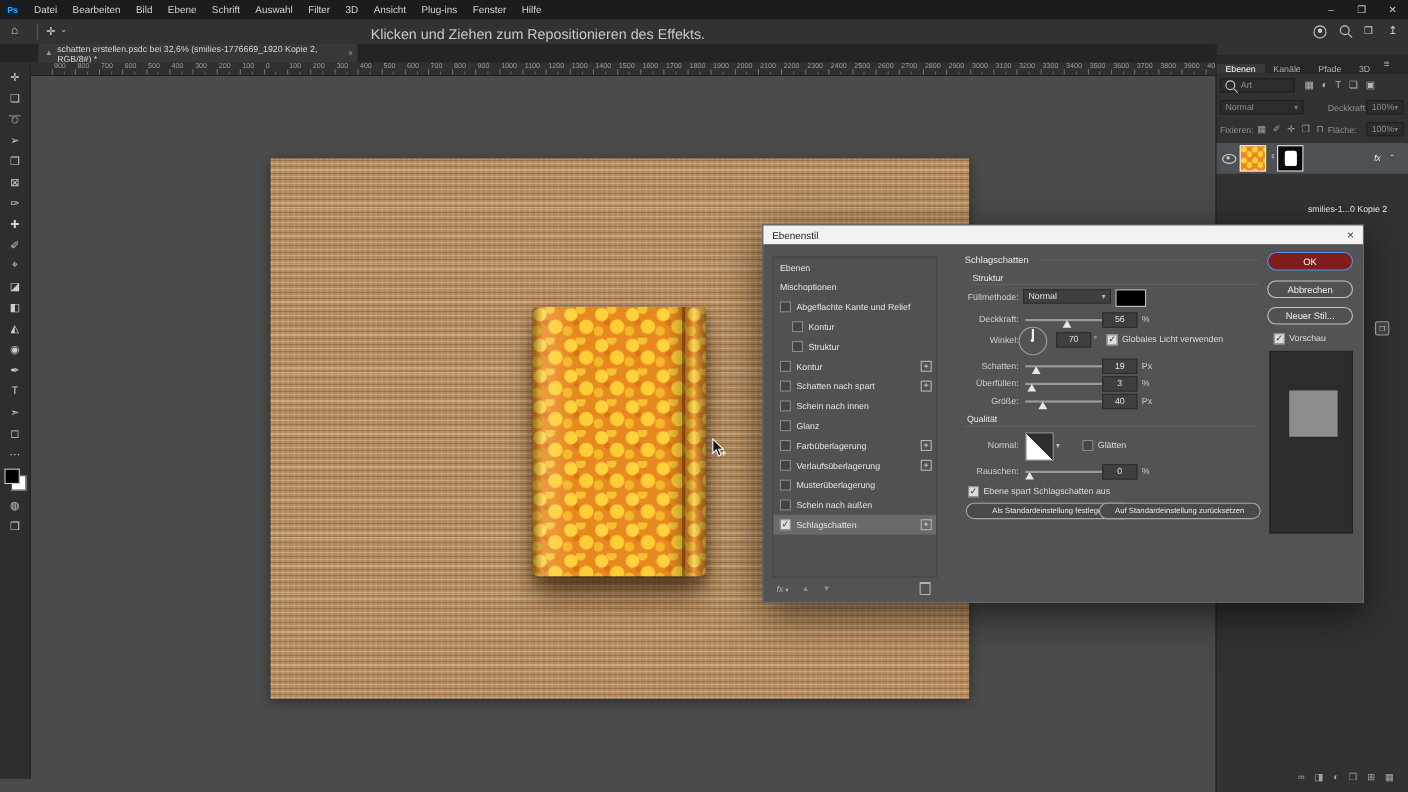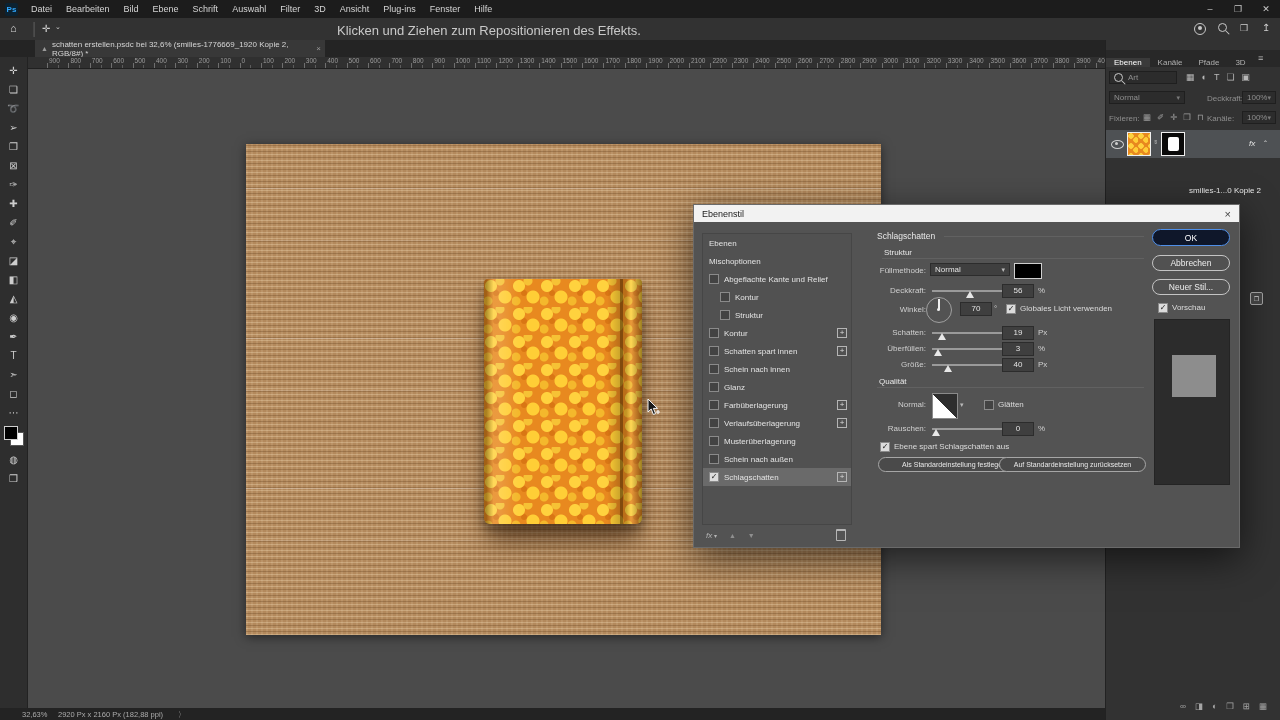--- a/index.html
+++ b/index.html
@@ -98,21 +98,21 @@
   #angle-dial{position:absolute;left:232px;top:92px;width:24px;height:24px;border:1.5px solid #a0a0a0;border-radius:50%;}
   #angle-dial::after{content:'';position:absolute;left:11px;top:1px;width:1.5px;height:11px;background:#f0f0f0;}
   #angle-dial::before{content:'';position:absolute;left:10px;top:10px;width:3px;height:3px;border-radius:50%;background:#f0f0f0;}
   #color-swatch{position:absolute;left:320px;top:58px;width:26px;height:14px;background:#000;border:1px solid #cfcfcf;}
   #contour-thumb{position:absolute;left:238px;top:188px;width:24px;height:24px;border:1px solid #8a8a8a;
                  background:linear-gradient(to top right,#ffffff 49.5%,#2e2e2e 50%);}
   .dbtn{position:absolute;height:15px;background:#4a4a4a;border:1px solid #a6a6a6;border-radius:8px;color:#e8e8e8;
         font-size:7px;display:flex;align-items:center;justify-content:center;box-sizing:border-box;}
   .side-btn{position:absolute;left:458px;width:78px;height:16px;border-radius:9px;border:1px solid #c4c4c4;background:#515151;
         color:#eee;font-size:8.5px;display:flex;align-items:center;justify-content:center;box-sizing:border-box;}
-  #ok-btn{border:1.5px solid #4f8fe8;background:#0f172a;color:#fff;height:17px;}
+  #ok-btn{border:1.5px solid #4f8fe8;background:#7f1d1d;color:#fff;height:17px;}
   #preview-box{position:absolute;left:460px;top:114px;width:76px;height:166px;background:#2c2c2c;border:1px solid #242424;box-sizing:border-box;}
   #preview-square{position:absolute;left:478px;top:150px;width:44px;height:42px;background:#8d8d8d;}
   
   #panel{position:absolute;left:1105px;top:40px;width:175px;height:680px;background:#323232;border-left:1px solid #222;box-sizing:border-box;}
   #panel-tabs{position:absolute;left:0;top:10px;width:175px;height:17px;background:#282828;display:flex;align-items:flex-end;font-size:8px;}
   .panel-tab{padding:0 8px;display:flex;align-items:center;color:#b0b0b0;}
   .panel-tab.active{background:#3a3a3a;color:#fff;}
   .prow-label{position:absolute;font-size:8px;color:#8f8f8f;}
   .pfield{position:absolute;height:13px;background:#2c2c2c;border:1px solid #1f1f1f;color:#8f8f8f;font-size:8px;
           display:flex;align-items:center;padding:0 4px;box-sizing:border-box;}
@@ -417,21 +417,21 @@
 
     <span class="prow-label" style="left:3px;top:74px;">Fixieren:</span>
     <div style="position:absolute;left:37px;top:72px;display:flex;gap:6px;">
 
     <span style="font-size:8.5px;color:#9f9f9f;">▦</span>
         <span style="font-size:8.5px;color:#9f9f9f;">✐</span>
         <span style="font-size:8.5px;color:#9f9f9f;">✛</span>
         <span style="font-size:8.5px;color:#9f9f9f;">❒</span>
         <span style="font-size:8.5px;color:#9f9f9f;">⊓</span>
       </div>
-    <span class="prow-label" style="left:101px;top:74px;">Kanäle:</span>
+    <span class="prow-label" style="left:101px;top:74px;">Fläche:</span>
     <div class="pfield" style="left:136px;top:71px;width:34px;">
       <span>100%</span>
         <span class="caret">▾</span>
     </div>
 
     <div id="layer-row1">
       <span class="eye" style="left:5px;top:10px;"></span>
       <div class="lthumb framed emoji-mini" style="left:21px;top:2px;"></div>
       <span style="position:absolute;left:48px;top:9px;font-size:6px;color:#ccc;transform:rotate(90deg);">∞</span>
       <div class="lthumb framed mask-mini" style="left:55px;top:2px;"></div>
@@ -493,21 +493,21 @@
         </div>
 
         <div class="style-row has-cb has-plus">
           <span class="cb"></span>
           <span>Kontur</span>
           <span class="plus">+</span>
         </div>
 
         <div class="style-row has-cb has-plus">
           <span class="cb"></span>
-          <span>Schatten spart innen</span>
+          <span>Schatten nach spart</span>
           <span class="plus">+</span>
         </div>
 
         <div class="style-row has-cb">
           <span class="cb"></span>
           <span>Schein nach innen</span>
 
         </div>
 
         <div class="style-row has-cb">
@@ -624,19 +624,14 @@
 
     <div class="side-btn" id="ok-btn" style="top:24px;">OK</div>
     <div class="side-btn" style="top:50px;">Abbrechen</div>
     <div class="side-btn" style="top:74px;">Neuer Stil...</div>
     <span class="dcheck checked" style="left:464px;top:98px;">✓</span>
     <span class="dchecklabel" style="left:478px;top:98px;">Vorschau</span>
     <div id="preview-box"></div>
     <div id="preview-square"></div>
   </div>
 
-  <div id="statusbar">
-    <span style="left:22px;">32,63%</span>
-    <span style="left:58px;">2920 Px x 2160 Px (182,88 ppi)</span>
-    <span style="left:178px;">〉</span>
-  </div>
 
 </div>
 
 </body></html>

